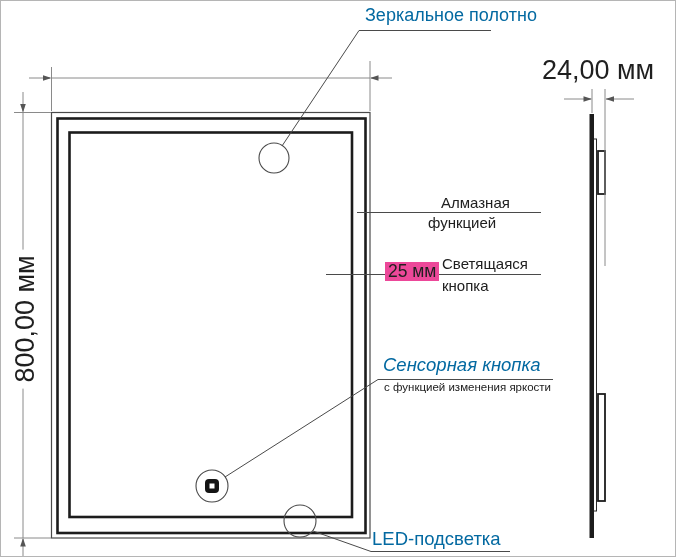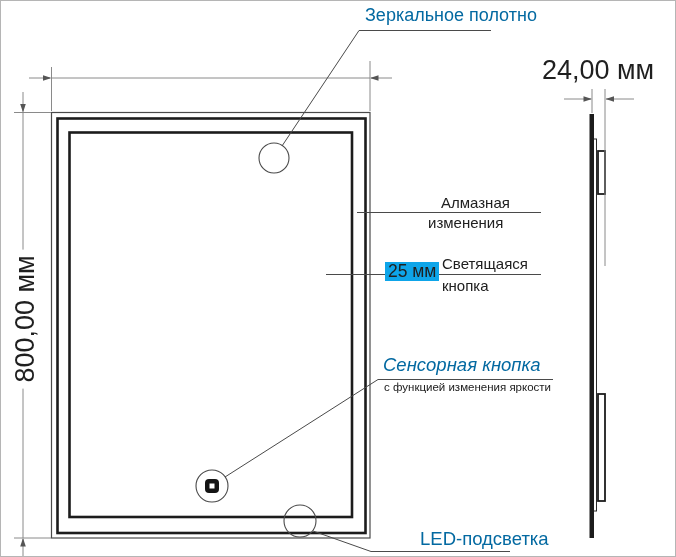--- a/index.html
+++ b/index.html
@@ -19,26 +19,26 @@
   .dim-w{left:209px;top:58px;transform:translateX(-50%);}
   .dim-h{left:25px;top:318px;transform:translate(-50%,-50%) rotate(-90deg);}
   .dim-d{left:597px;top:55px;transform:translateX(-50%);}
   .callout-lg{font-size:18px;color:#0369a1;}
   .callout-md{font-size:15px;color:#202020;}
   .callout-sm{font-size:11.5px;color:#202020;}
   .glass-1{left:364px;top:5px;}
   .glass-2{left:364px;top:30px;}
   .diamond-1{left:428px;top:194px;margin-left:12px;}
   .diamond-2{left:427px;top:214px;}
-  .stripw{left:384px;top:261px;font-size:17.5px;background:#0ea5e9;padding:0 3px;}
+  .stripw{left:384px;top:261px;font-size:17.5px;background:#ec4899;padding:0 3px;}
   .strip-1{left:441px;top:255px;}
   .strip-2{left:441px;top:277px;}
   .touch-1{left:382px;top:354px;font-size:18.5px;font-style:italic;}
   .touch-2{left:383px;top:380px;}
-  .led-1{left:371px;top:528px;font-size:18.5px;margin-left:48px;}
+  .led-1{left:371px;top:528px;font-size:18.5px;}
 </style>
 </head>
 <body>
 
 <div class="stage">
 
   <svg width="676" height="557" viewBox="0 0 676 557">
 
     <g>
       <rect x="50.5" y="111.5" width="318.5" height="425.5" fill="none" stroke="#4a4a4a" stroke-width="1.2"></rect>
@@ -97,21 +97,21 @@
       <polyline points="312,530 370,550.5 509,550.5" fill="none"></polyline>
     </g>
   </svg>
 
   <div class="txt dim dim-h">800,00 мм</div>
   <div class="txt dim dim-d">24,00 мм</div>
 
   <div class="txt callout-lg glass-1">Зеркальное полотно</div>
 
   <div class="txt callout-md diamond-1">Алмазная</div>
-  <div class="txt callout-md diamond-2">изменения</div>
+  <div class="txt callout-md diamond-2">функцией</div>
 
   <div class="txt stripw">25 мм</div>
   <div class="txt callout-md strip-1">Светящаяся</div>
   <div class="txt callout-md strip-2">кнопка</div>
 
   <div class="txt callout-lg touch-1">Сенсорная кнопка</div>
   <div class="txt callout-sm touch-2">с функцией изменения яркости</div>
 
   <div class="txt callout-lg led-1">LED-подсветка</div>
 

